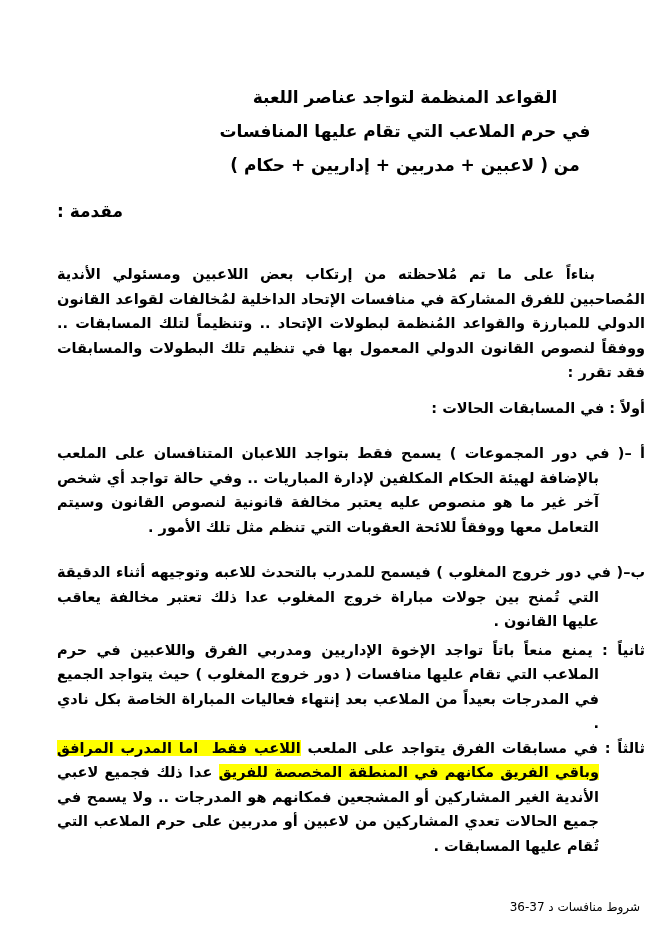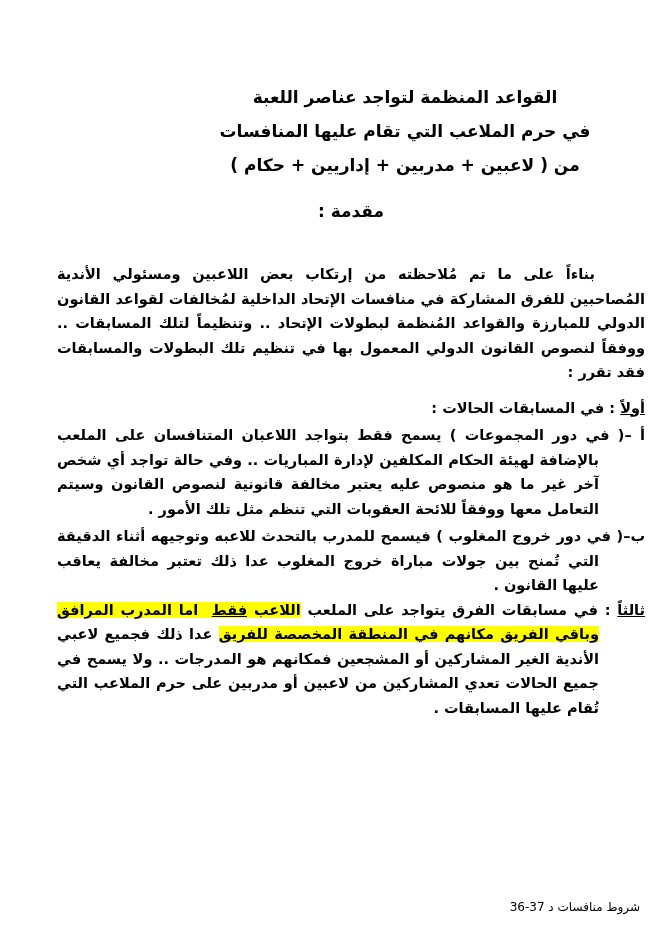--- a/index.html
+++ b/index.html
@@ -29,44 +29,44 @@
     text-align: center;
     font-size: 17px;
     font-weight: bold;
     line-height: 34px;
   }
   .intro-heading {
     margin-top: 16px;
     font-size: 17px;
     font-weight: bold;
     line-height: 26px;
-    text-align: center;
+    text-align: left;
   }
   .body-par {
     font-size: 14.5px;
     font-weight: bold;
     line-height: 24.5px;
     text-align: justify;
     margin: 0;
   }
   .intro-par {
     margin-top: 38px;
     text-indent: 50px;
   }
   .sec-heading {
     margin-top: 11px;
   }
   .hang {
     padding-right: 46px;
     text-indent: -46px;
   }
-  .item-par { margin-top: 3px; }
+  .item-par { margin-top: 21px; }
   .sec2 { margin-top: 4px; }
   .sec3 { }
-  .u { text-decoration: underline; }
+  .u { }
   .hl { background-color: var(--hl, #ffff00); }
   .footer {
     position: absolute;
     top: 899px;
     right: 14px;
     font-size: 12px;
     font-weight: normal;
     line-height: 16px;
   }
 </style>
@@ -85,19 +85,20 @@
     <div class="intro-heading">مقدمة :</div>
 
     <p class="body-par intro-par">بناءاً على ما تم مُلاحظته من إرتكاب بعض اللاعبين ومسئولي الأندية المُصاحبين للفرق المشاركة في منافسات الإتحاد الداخلية لمُخالفات لقواعد القانون الدولي للمبارزة والقواعد المُنظمة لبطولات الإتحاد .. وتنظيماً لتلك المسابقات .. ووفقاً لنصوص القانون الدولي المعمول بها في تنظيم تلك البطولات والمسابقات فقد تقرر :</p>
 
     <p class="body-par sec-heading"><span class="u">أولاً</span><span> : في المسابقات الحالات :</span></p>
 
     <p class="body-par hang item-par"><span>أ –</span><span>( في دور المجموعات ) يسمح فقط بتواجد اللاعبان المتنافسان على الملعب بالإضافة لهيئة الحكام المكلفين لإدارة المباريات .. وفي حالة تواجد أي شخص آخر غير ما هو منصوص عليه يعتبر مخالفة قانونية لنصوص القانون وسيتم التعامل معها ووفقاً للائحة العقوبات التي تنظم مثل تلك الأمور .</span></p>
 
     <p class="body-par hang item-par"><span>ب–</span><span>( في دور خروج المغلوب ) فيسمح للمدرب بالتحدث للاعبه وتوجيهه أثناء الدقيقة التي تُمنح بين جولات مباراة خروج المغلوب عدا ذلك تعتبر مخالفة يعاقب عليها القانون .</span></p>
 
+    <p class="body-par hang sec2"><span class="u">ثانياً</span><span> : يمنع منعاً باتاً تواجد الإخوة الإداريين ومدربي الفرق واللاعبين في حرم الملاعب التي تقام عليها منافسات ( دور خروج المغلوب ) حيث يتواجد الجميع في المدرجات بعيداً من الملاعب بعد إنتهاء فعاليات المباراة الخاصة بكل نادي .</span></p>
 
     <p class="body-par hang sec3"><span class="u">ثالثاً</span><span> : في مسابقات الفرق يتواجد على الملعب </span><span class="hl">اللاعب </span><span class="hl u">فقط</span><span class="hl">&nbsp; اما المدرب المرافق وباقي الفريق مكانهم في المنطقة المخصصة للفريق</span><span> عدا ذلك فجميع لاعبي الأندية الغير المشاركين أو المشجعين فمكانهم هو المدرجات .. ولا يسمح في جميع الحالات تعدي المشاركين من لاعبين أو مدربين على حرم الملاعب التي تُقام عليها المسابقات .</span></p>
 
   </div>
 
   <div class="footer">شروط منافسات د 37-36</div>
 </div>
 
 </body></html>

